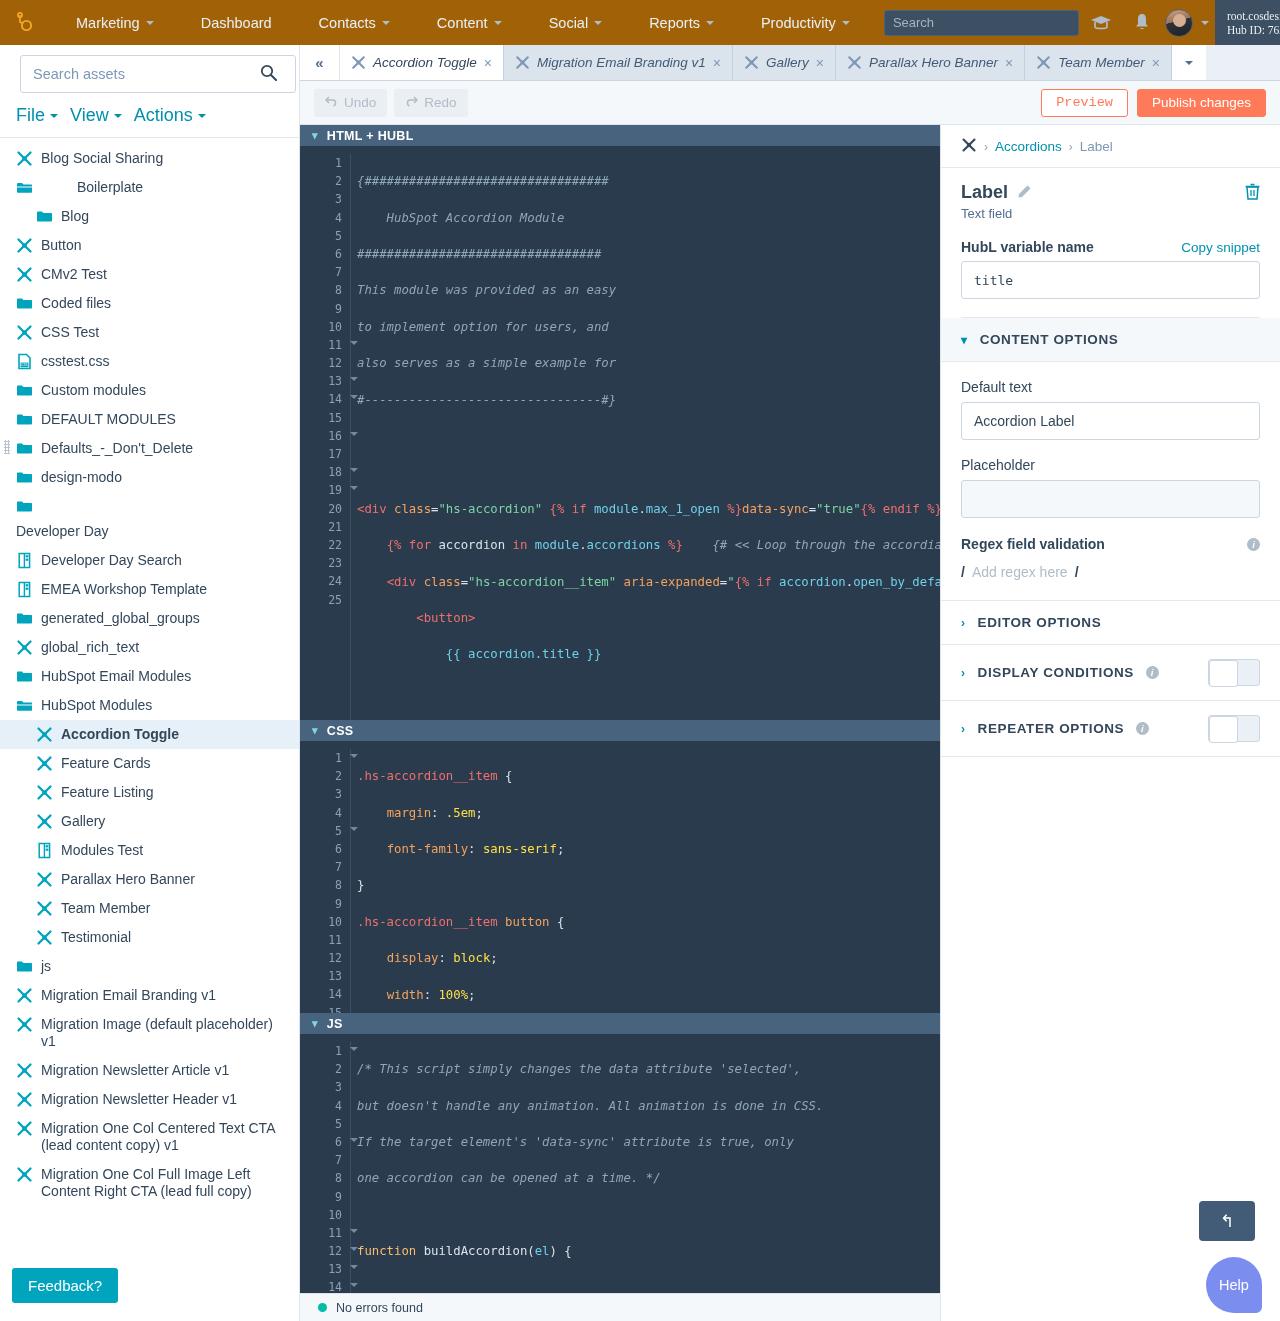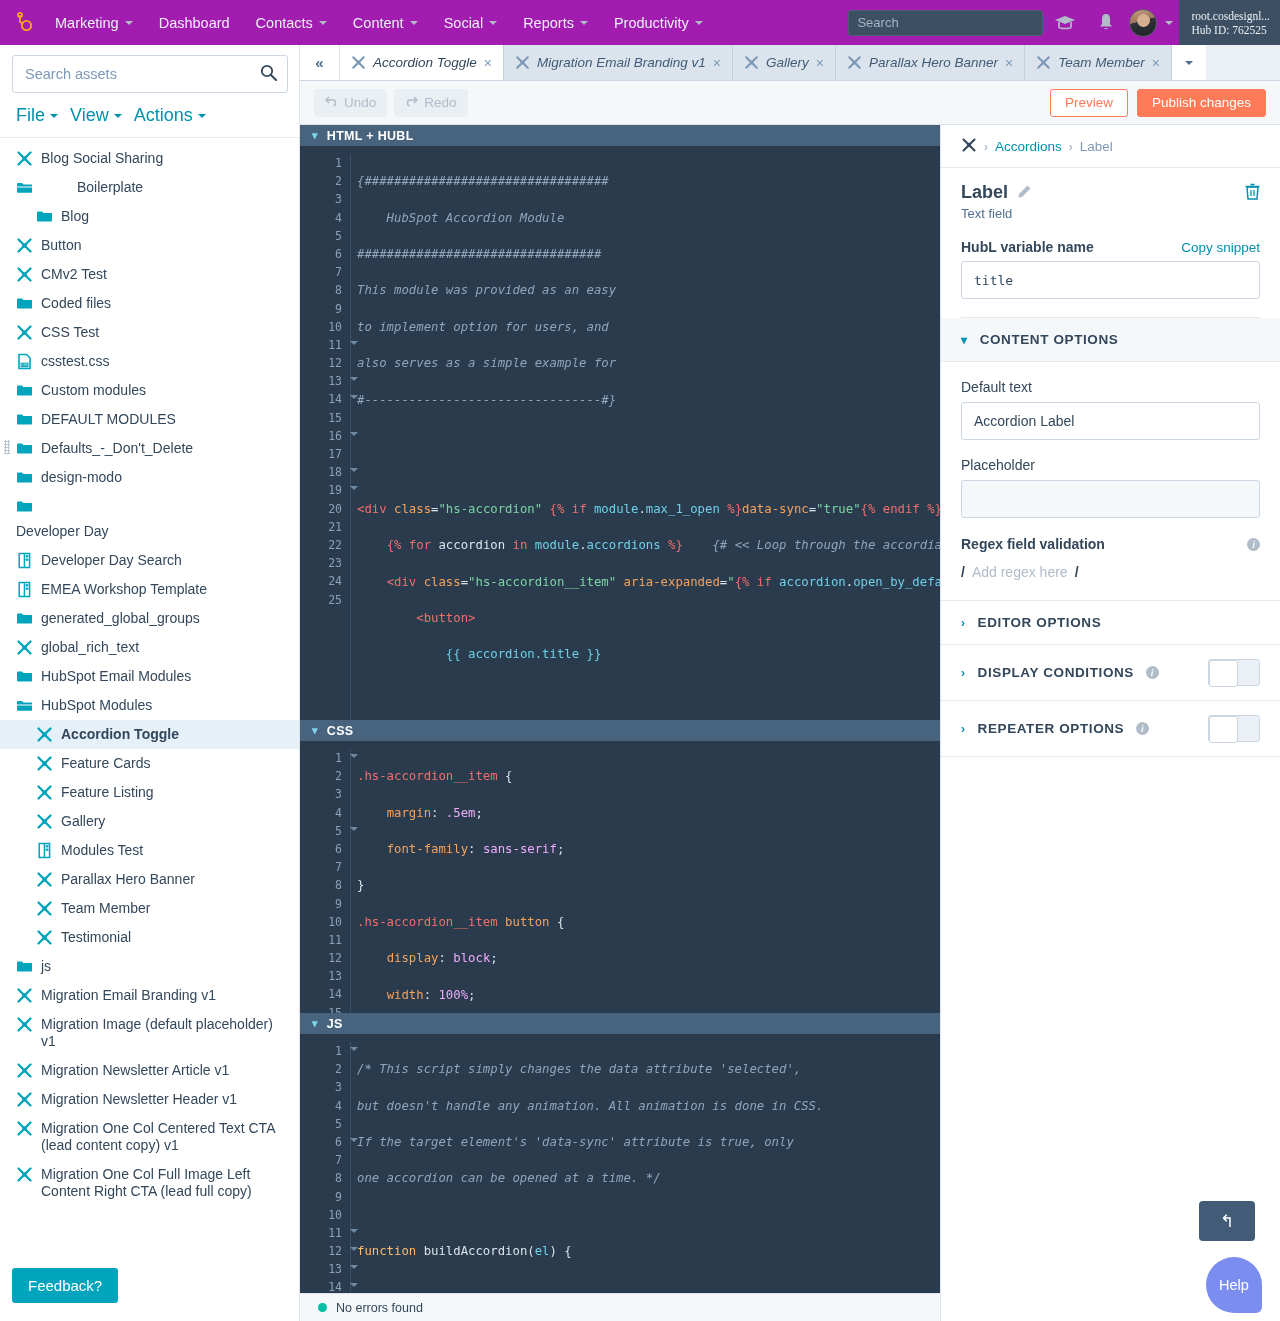--- a/index.html
+++ b/index.html
@@ -9,21 +9,21 @@
     font-size: 13px;
     color: #33475b;
     background: #fff;
     overflow: hidden;
   }
   #app { position: relative; width: 1280px; height: 1321px; }
 
   
   .topnav {
     position: absolute; top: 0; left: 0; width: 1280px; height: 45px;
-    background: #a21caf; display: flex; align-items: center;
+    background: #a16207; display: flex; align-items: center; gap: 21px;
   }
   .hs-logo { margin-left: 14px; margin-right: 6px; display:flex; align-items:center; }
   .nav-item {
     color: #eaf0f6; font-size: 14.5px; padding: 0 13px; height: 45px;
     display: flex; align-items: center; cursor: pointer; white-space: nowrap;
   }
   .caret-dn {
     display: inline-block; margin-left: 6px;
     border-left: 4px solid transparent; border-right: 4px solid transparent;
     border-top: 4px solid #b0bcc8;
@@ -51,21 +51,21 @@
     display: flex; flex-direction: column; justify-content: center;
     margin-left: 6px; cursor: pointer; font-family: Liberation Serif, serif;
   }
   .acct-line { color: #eaf0f6; font-size: 11.5px; line-height: 14px; white-space: nowrap; }
 
   
   .sidebar {
     position: absolute; top: 45px; left: 0; width: 300px; height: 1276px;
     background: #fff; border-right: 1px solid #dfe3eb; overflow: hidden;
   }
-  .search-assets-wrap { padding: 10px 12px 4px 12px; position: relative; text-decoration: underline; }
+  .search-assets-wrap { padding: 10px 12px 4px 20px; position: relative; text-decoration: underline; }
   .search-assets {
     width: 276px; height: 38px; border: 1px solid #cbd6e2; border-radius: 3px;
     padding: 0 34px 0 12px; font-size: 14.5px; color: #33475b;
     font-family: "Liberation Sans", sans-serif;
   }
   .search-assets::placeholder { color: #7c98b6; }
   .search-ico-btn { position: absolute; right: 22px; top: 19px; cursor: pointer; }
   .menurow { display: flex; align-items: center; padding: 6px 14px 9px 14px; gap: 4px; }
   .menubtn {
     color: #0091ae; font-size: 18px; display: flex; align-items: center;
@@ -122,21 +122,21 @@
   .undo-btn {
     display: flex; align-items: center; gap: 6px; background: #eaeff4;
     color: #b0bcc8; font-size: 13.5px; border: none; border-radius: 3px;
     height: 28px; padding: 0 11px; margin-right: 7px; cursor: default;
     font-family: "Liberation Sans", sans-serif;
   }
   .spacer { flex: 1; }
   .btn-preview {
     background: #fff; border: 1px solid #ff7a59; color: #ff7a59; border-radius: 3px;
     height: 28px; padding: 0 14px; font-size: 13.5px; cursor: pointer; margin-right: 9px;
-    font-family: Liberation Sans, sans-serif;
+    font-family: Liberation Mono, monospace;
     margin-left: 16px;
   }
   .btn-publish {
     background: #ff7a59; border: 1px solid #ff7a59; color: #fff; border-radius: 3px;
     height: 28px; padding: 0 14px; font-size: 13.5px; cursor: pointer;
     font-family: "Liberation Sans", sans-serif;
   }
 
   
   .editor-area {
@@ -171,21 +171,21 @@
   .code-lines > div { height: 18.2px; line-height: 18.2px; }
   .cm { color: #8fa6bb; font-style: italic; }
   .tag { color: #ef6f6c; }
   .attr { color: #f5a25d; }
   .str { color: #7ed3a5; }
   .hub { color: #ef6f6c; }
   .hubv { color: #6fd0e8; }
   .kw { color: #fdba74; }
   .sel { color: #ef6f6c; }
   .prop { color: #f5a25d; }
-  .val { color: #f0abfc; }
+  .val { color: #fde047; }
   .plain { color: #dae3ec; }
   .varname { color: #dae3ec; }
   .obj { color: #6fd0e8; }
 
   .statusbar {
     position: absolute; bottom: 0; left: 300px; width: 640px; height: 28px;
     background: #f5f8fa; border-top: 1px solid #dfe3eb; display: flex;
     align-items: center; gap: 9px; padding: 0 18px; font-size: 12.5px; color: #33475b;
   }
   .dot-ok { width: 9px; height: 9px; border-radius: 50%; background: #00bda5; }

